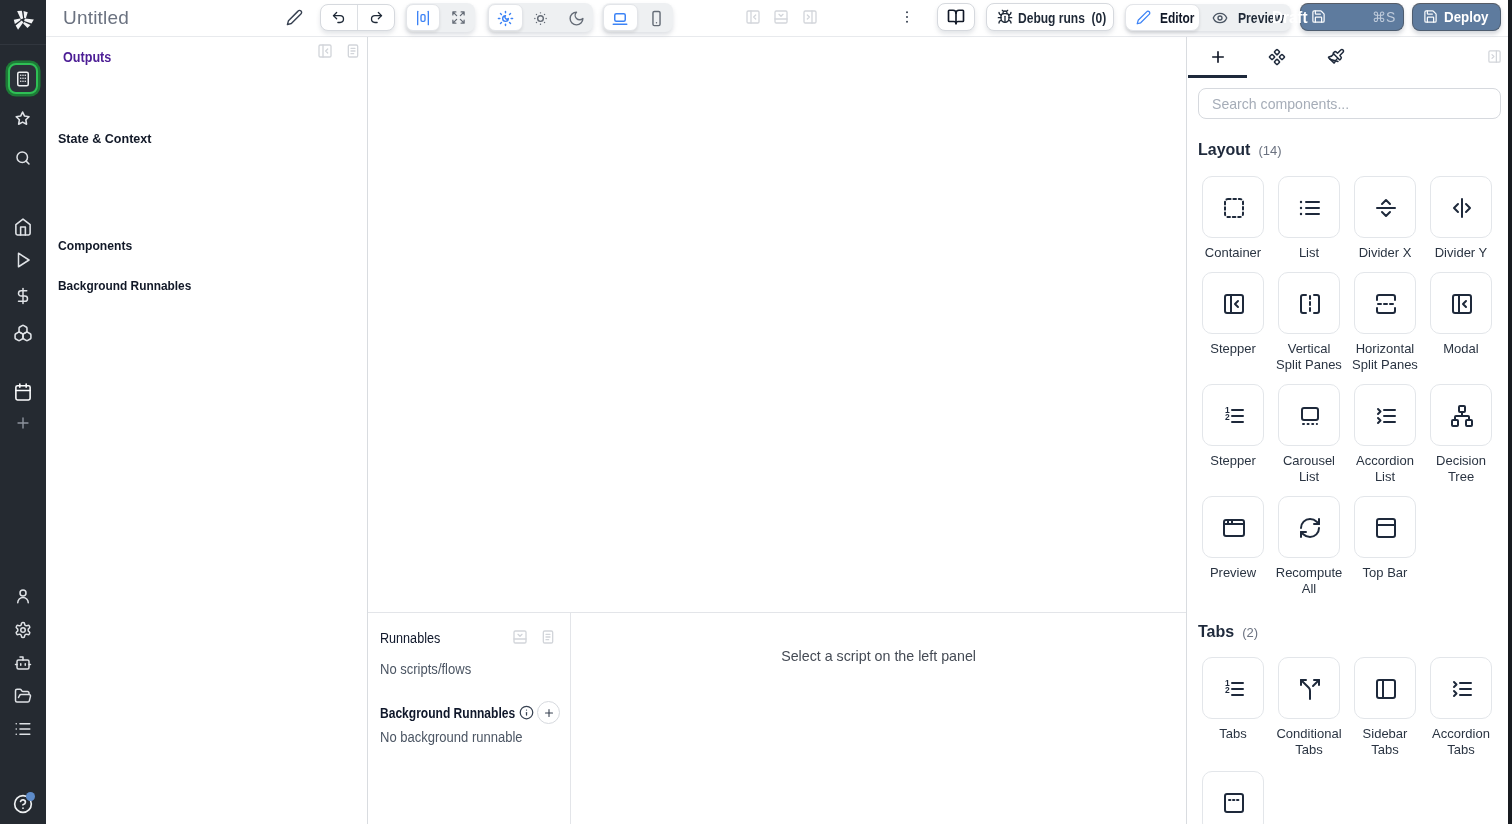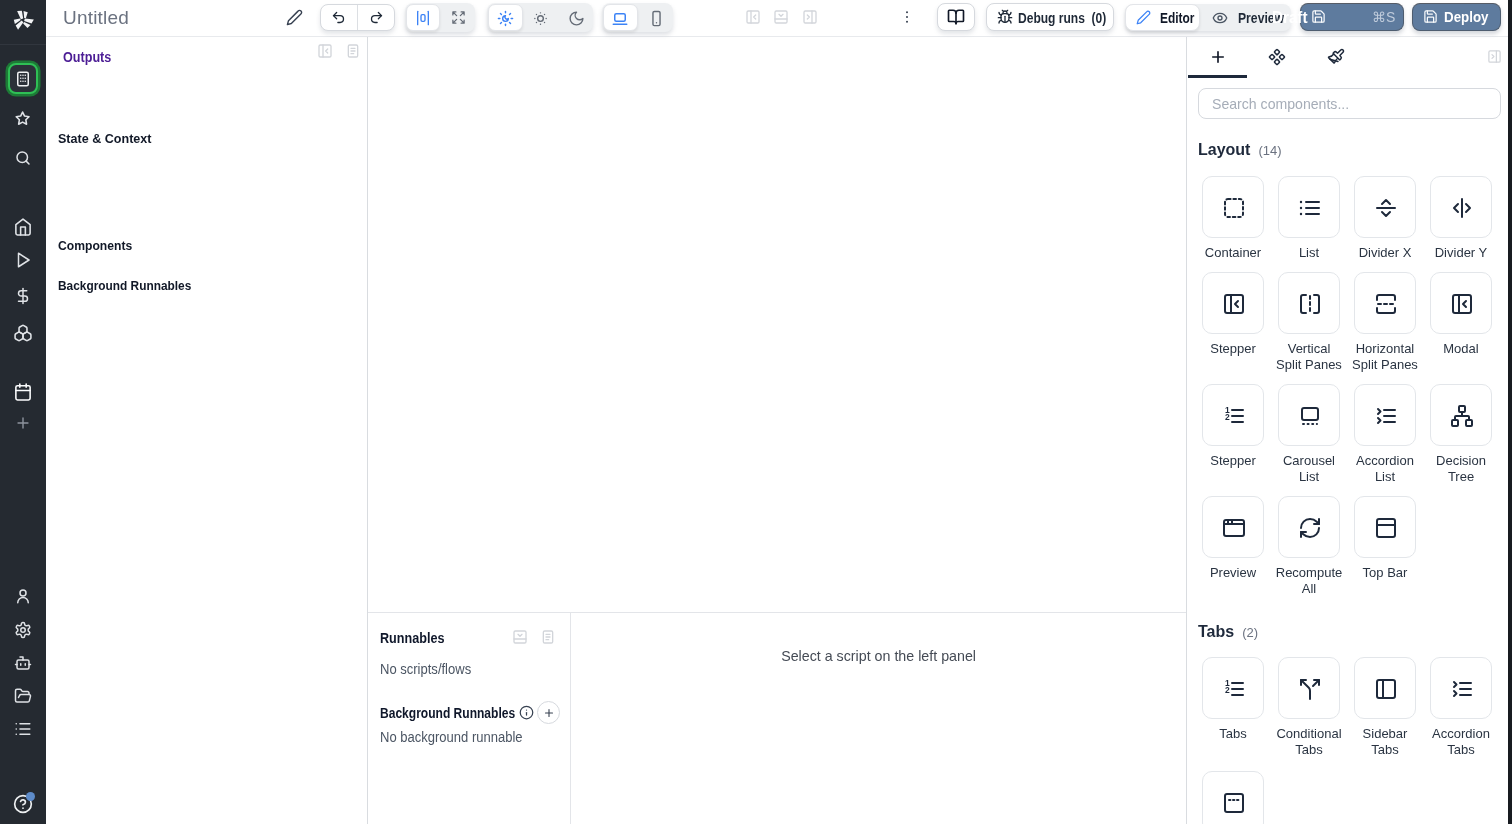--- a/index.html
+++ b/index.html
@@ -215,21 +215,21 @@
         <path d="M9 8h6M9 12h6M9 16h4"></path>
     </svg>
     <div class="abs" style="left:12px; top:94px; font-size:13.5px; font-weight:bold; color:#111827;"><span class="sx" style="transform:scaleX(0.93);">State &amp; Context</span></div>
 
 
     <div class="abs" style="left:12px; top:201px; font-size:13.5px; font-weight:bold; color:#111827;"><span class="sx">Components</span></div>
     <div class="abs" style="left:12px; top:241px; font-size:13.5px; font-weight:bold; color:#111827;"><span class="sx" style="transform:scaleX(0.88);">Background Runnables</span></div>
   </div>
   <div id="bottom" class="abs">
     <div id="runnables">
-      <div style="position:absolute; left:12px; top:17px; font-size:14px; font-weight:bold; color:#0f172a;"><span class="sx">Runnables</span></div>
+      <div style="position:absolute; left:12px; top:17px; font-size:14px; font-weight:normal; color:#0f172a;"><span class="sx">Runnables</span></div>
       <svg style="position:absolute; left:144px; top:16px;" width="16" height="16" viewBox="0 0 24 24" fill="none" stroke="#d2d5da" stroke-width="2" stroke-linecap="round" stroke-linejoin="round">
         <rect x="3" y="3" width="18" height="18" rx="2"></rect>
           <path d="M3 15h18"></path>
           <path d="m9 8 3 3 3-3"></path>
       </svg>
       <svg style="position:absolute; left:172px; top:16px;" width="16" height="16" viewBox="0 0 24 24" fill="none" stroke="#d2d5da" stroke-width="2" stroke-linecap="round" stroke-linejoin="round">
         <rect x="5" y="3" width="14" height="18" rx="2"></rect>
           <path d="M9 8h6M9 12h6M9 16h4"></path>
       </svg>
       <div style="position:absolute; left:12px; top:48px; font-size:14px; color:#4b5563;"><span class="sx" style="transform:scaleX(0.93);">No scripts/flows</span></div>

